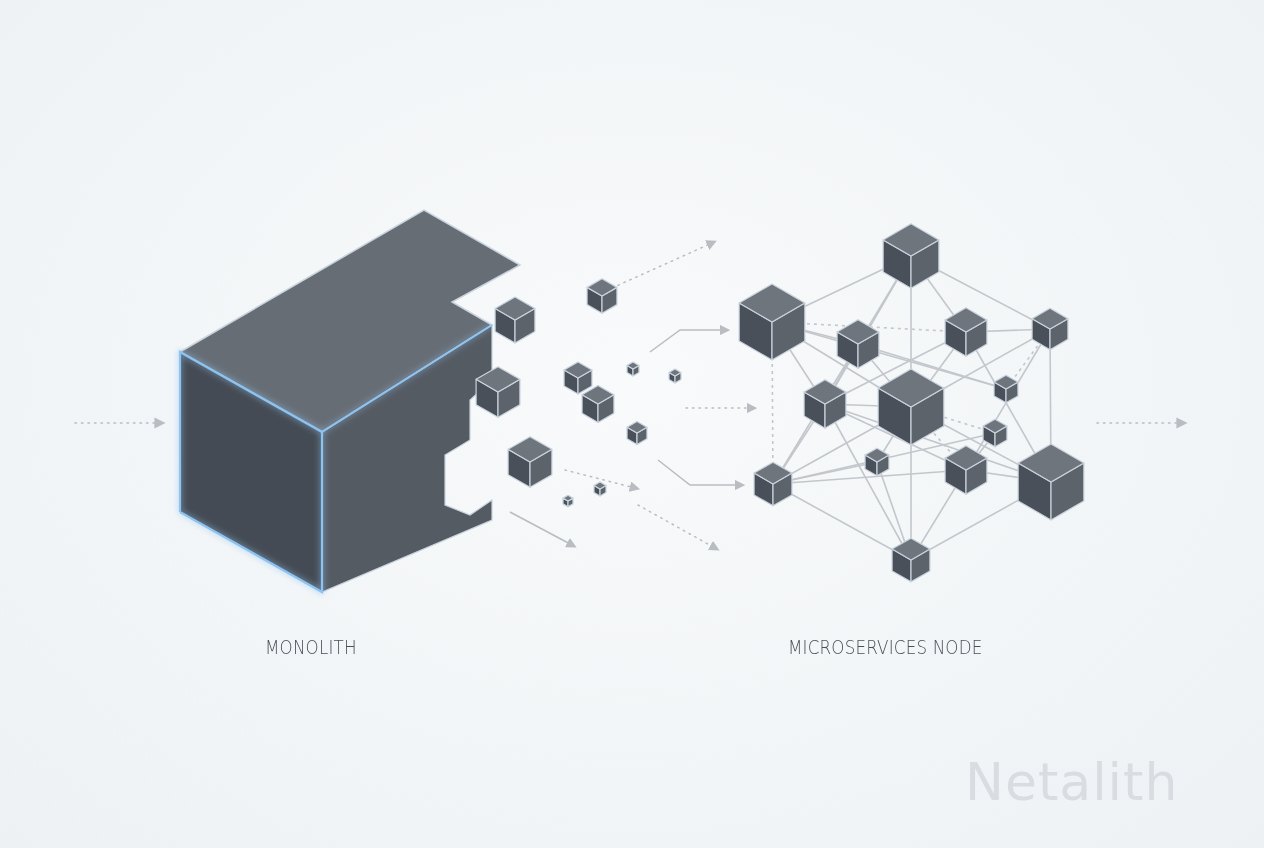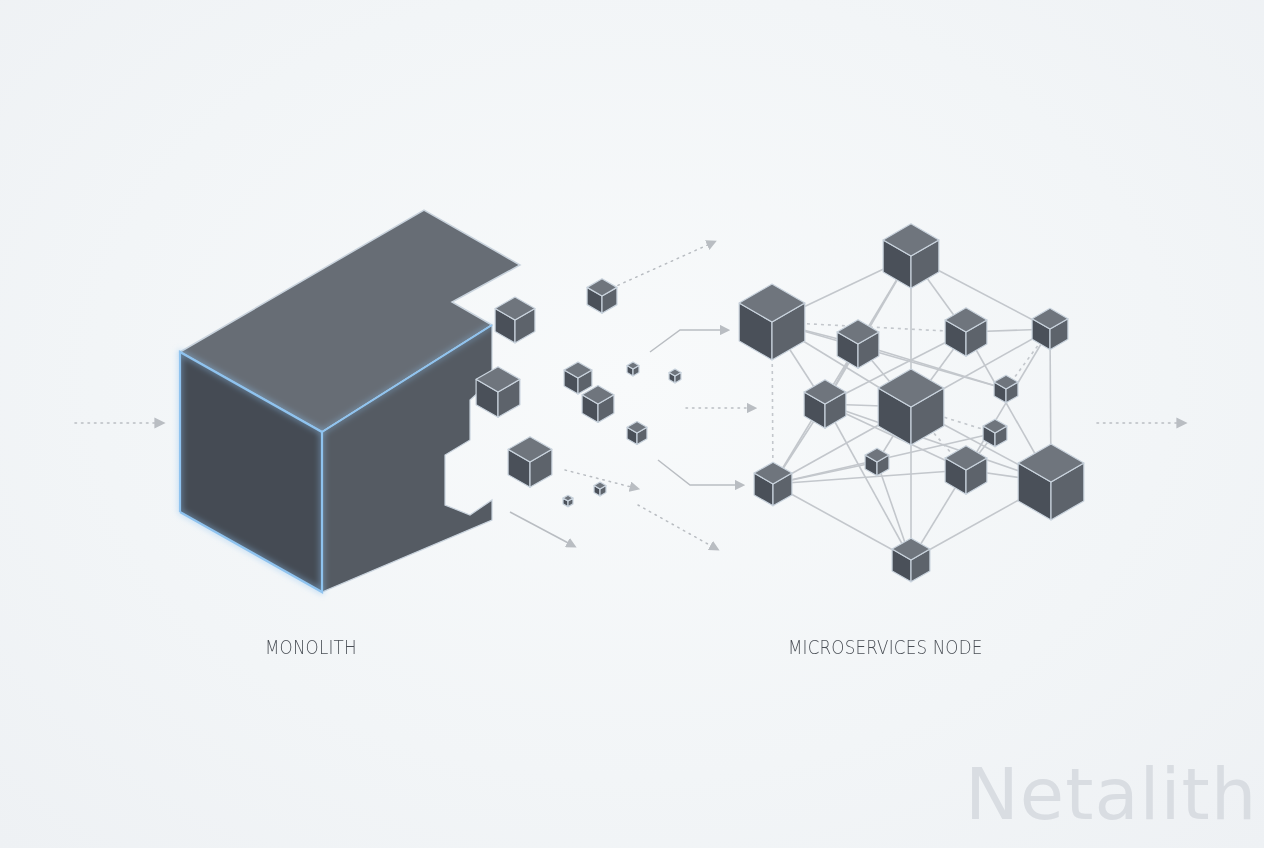--- a/index.html
+++ b/index.html
@@ -10,21 +10,21 @@
   }
   #stage { position:absolute; left:0; top:0; width:1264px; height:848px;text-align:right; }
   .label {
     position:absolute; font-size:19px; color:#4a4f56; letter-spacing:0.2px;
     font-family: "DejaVu Sans", sans-serif; font-weight:300;
     transform: scaleX(0.88); transform-origin:left top;
   }
   #label-monolith { left:265px; top:636px; }
   #label-micro { left:788px; top:636px; }
   #watermark {
-    position:absolute; left:965px; top:752px; font-size:72px; color:#d9dde2;
+    position:absolute; left:965px; top:752px; font-size:52px; color:#d9dde2;
     font-family:"DejaVu Sans", sans-serif; letter-spacing:1px;
   }
 </style>
 </head>
 <body>
 
 <div id="stage">
   <svg id="svg" width="1264" height="848" viewBox="0 0 1264 848">
     <defs>
       <filter id="glow" x="-20%" y="-20%" width="140%" height="140%">

